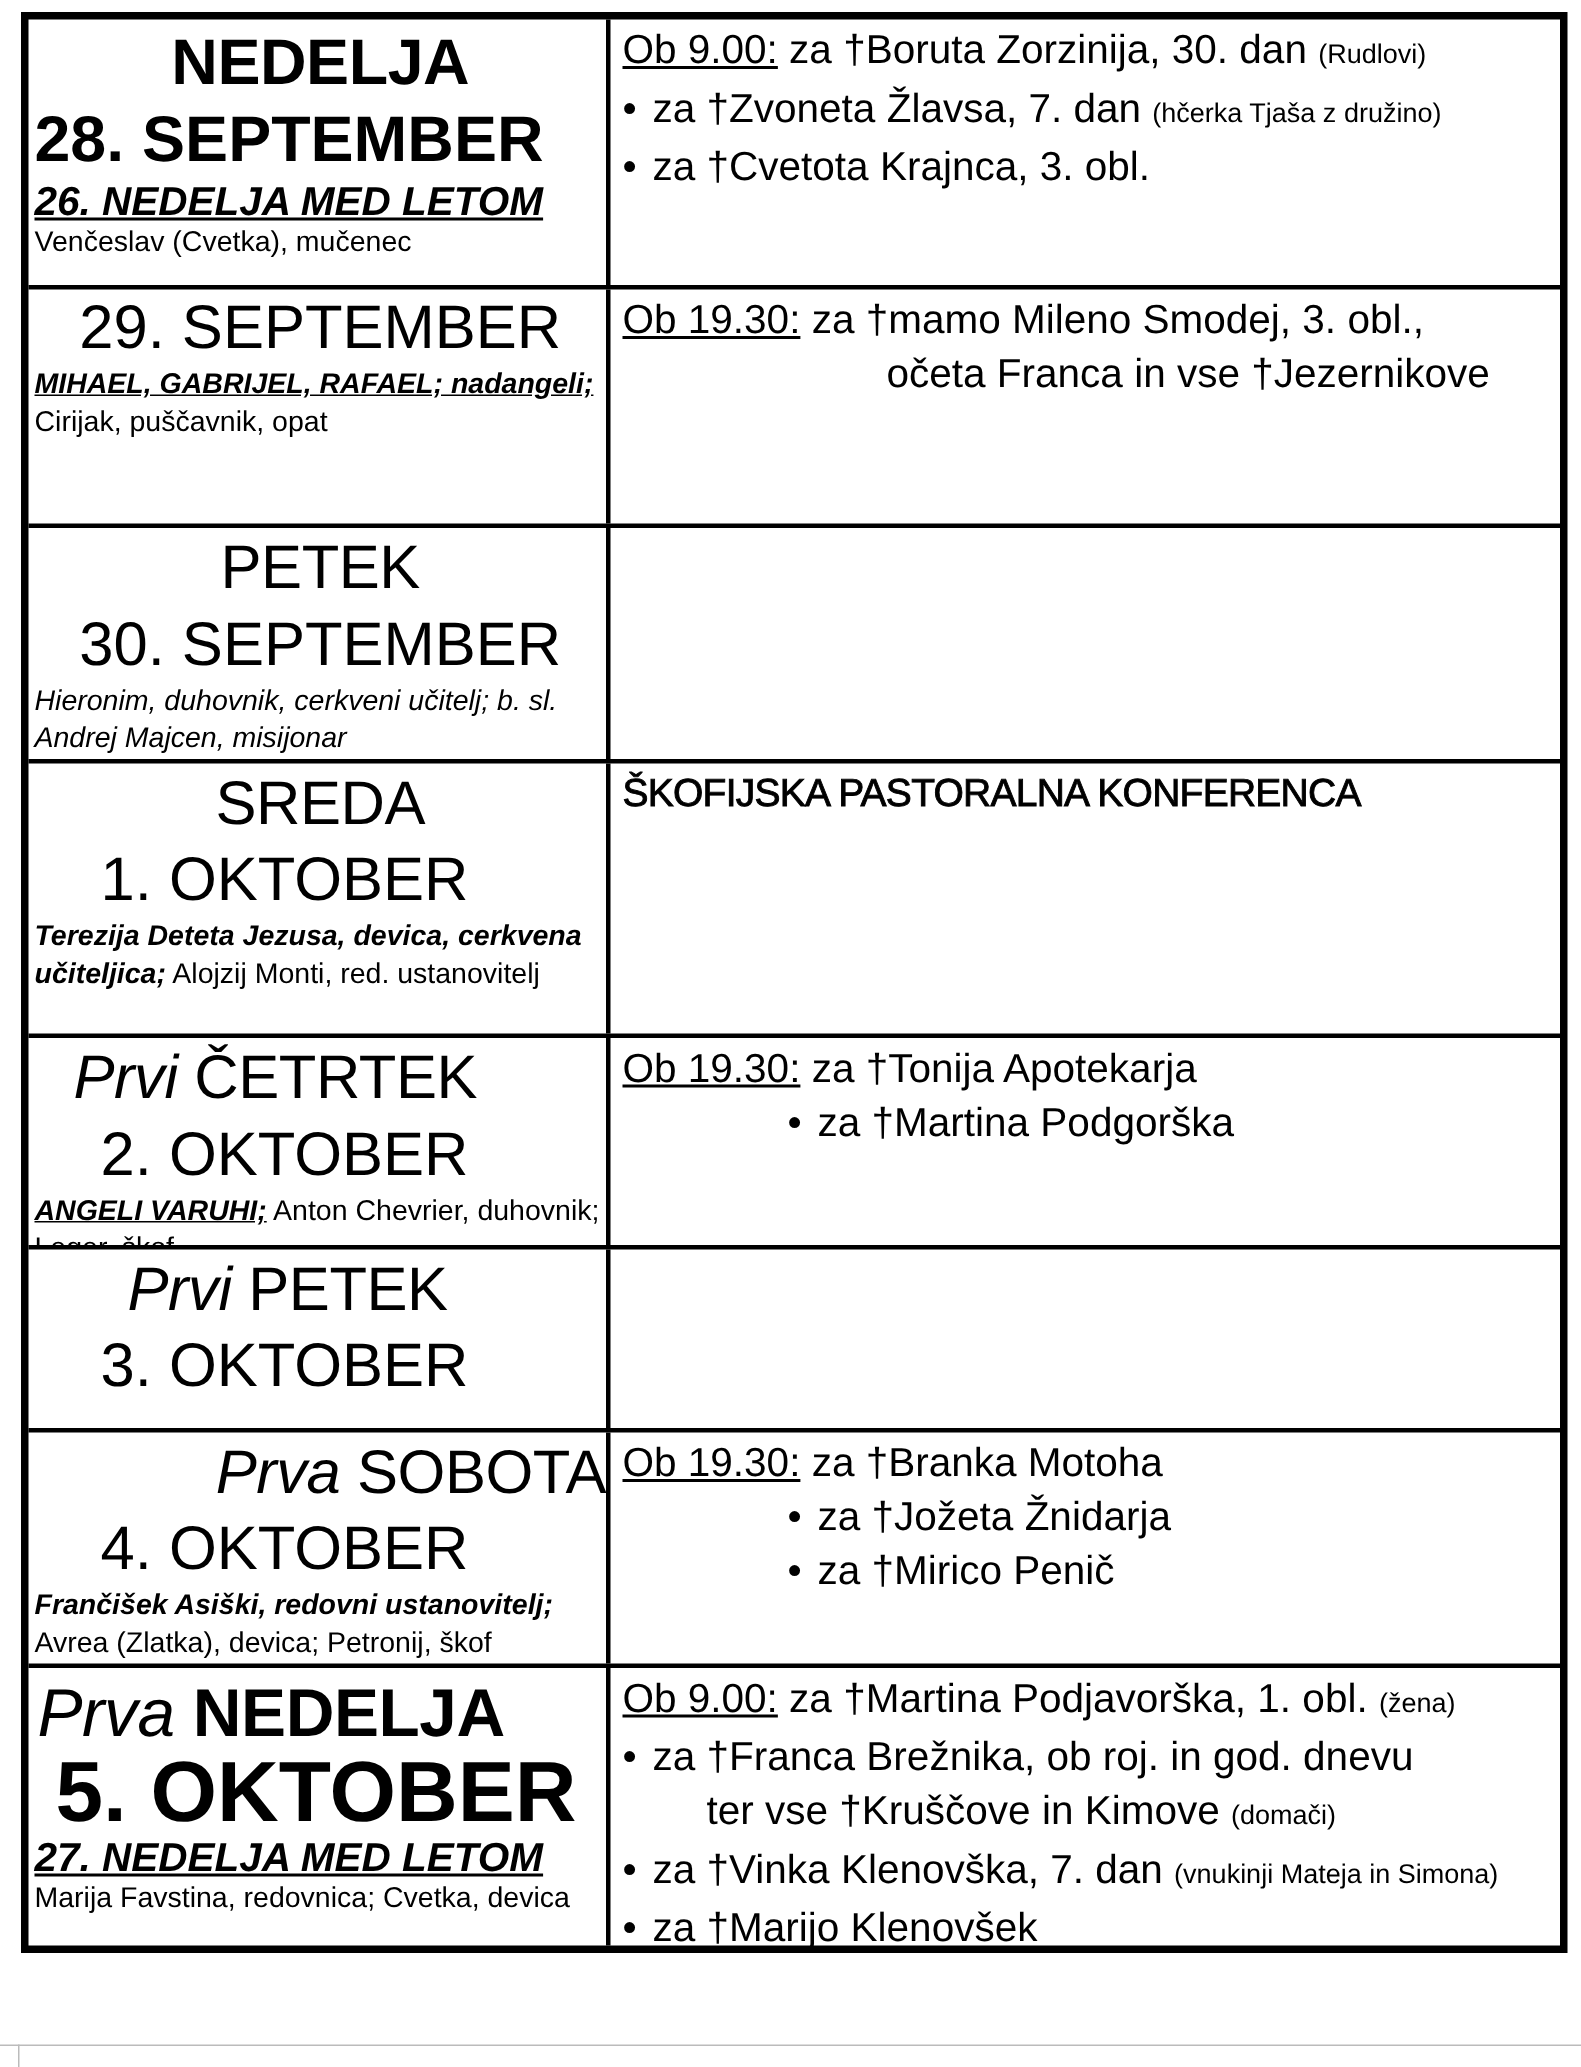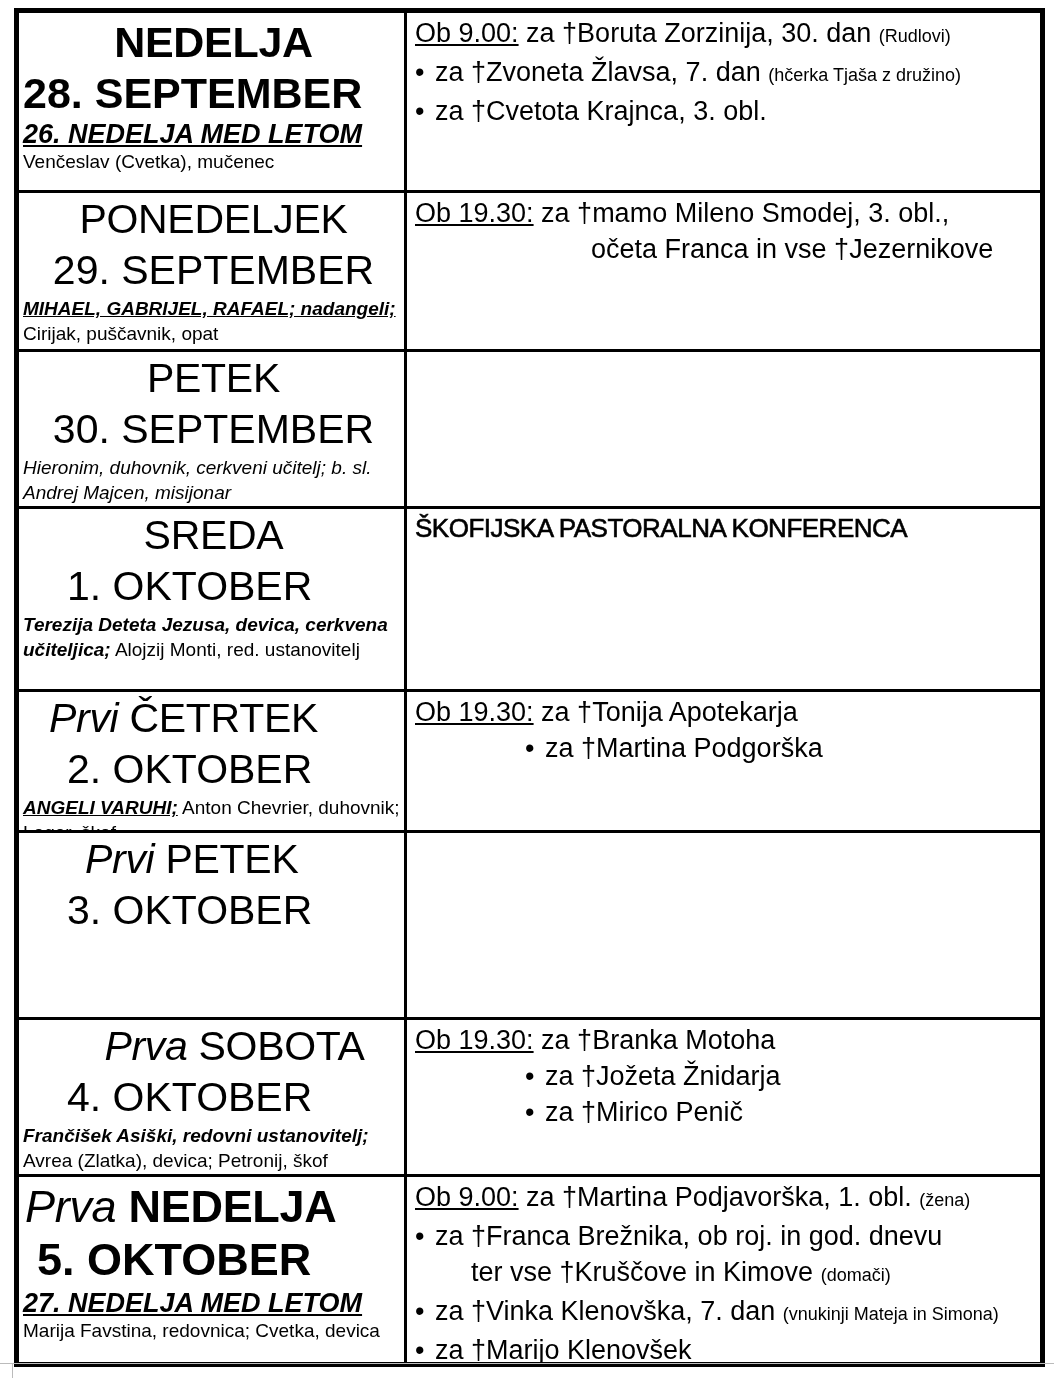--- a/index.html
+++ b/index.html
@@ -52,21 +52,20 @@
         <span class="bullet">•</span><span>za †Zvoneta Žlavsa, 7. dan </span><span class="note">(hčerka Tjaša z družino)</span>
       </div>
       <div class="line">
         <span class="bullet">•</span><span>za †Cvetota Krajnca, 3. obl.</span>
       </div>
     </div>
   </div>
 
   <div class="row" style="height:159px;">
     <div class="left">
-      <div class="day" style="margin-top:1px;">PONEDELJEK</div>
       <div class="date">29. SEPTEMBER</div>
       <div class="saints">
         <span class="hl u">MIHAEL, GABRIJEL, RAFAEL; nadangeli;</span><span> Cirijak, puščavnik, opat</span>
       </div>
     </div>
     <div class="right">
       <div class="line">
         <span class="time">Ob 19.30:</span><span> za †mamo Mileno Smodej, 3. obl.,</span>
       </div>
       <div class="line indent2">
@@ -111,34 +110,34 @@
     <div class="right">
       <div class="line">
         <span class="time">Ob 19.30:</span><span> za †Tonija Apotekarja</span>
       </div>
       <div class="line indent1">
         <span class="bullet">•</span><span>za †Martina Podgorška</span>
       </div>
     </div>
   </div>
 
-  <div class="row" style="height:187px;">
+  <div class="row" style="height:122px;">
     <div class="left">
       <div class="day" style="margin-top:1px;text-align:left;padding-left:62px;">
         <span class="prefix">Prvi</span>
         <span>PETEK</span>
       </div>
       <div class="date" style="text-align:left;padding-left:44px;">3. OKTOBER</div>
     </div>
     <div class="right"></div>
   </div>
 
   <div class="row" style="height:157px;">
     <div class="left">
-      <div class="day" style="margin-top:1px;text-align:center;padding-left:42px;">
+      <div class="day" style="margin-top:1px;text-align:right;padding-left:42px;">
         <span class="prefix">Prva</span>
         <span>SOBOTA</span>
       </div>
       <div class="date" style="text-align:left;padding-left:44px;">4. OKTOBER</div>
       <div class="saints">
         <span class="hl">Frančišek Asiški, redovni ustanovitelj;</span><span> Avrea (Zlatka), devica; Petronij, škof</span>
       </div>
     </div>
     <div class="right">
       <div class="line">
@@ -152,21 +151,21 @@
       </div>
     </div>
   </div>
 
   <div class="row" style="height:188px;">
     <div class="left">
       <div class="day bold" style="margin-top:4px;text-align:left;padding-left:2px;font-size:45px;">
         <span class="prefix" style="font-weight:normal;">Prva</span>
         <span>NEDELJA</span>
       </div>
-      <div class="date bold" style="text-align:left;padding-left:14px;font-size:45px;line-height:56px;">5. OKTOBER</div>
+      <div class="date bold" style="text-align:left;padding-left:14px;font-size:57px;line-height:56px;">5. OKTOBER</div>
       <div class="feast">27. NEDELJA MED LETOM</div>
       <div class="saints">Marija Favstina, redovnica; Cvetka, devica</div>
     </div>
     <div class="right">
       <div class="line">
         <span class="time">Ob 9.00:</span><span> za †Martina Podjavorška, 1. obl. </span><span class="note">(žena)</span>
       </div>
       <div class="line">
         <span class="bullet">•</span><span>za †Franca Brežnika, ob roj. in god. dnevu</span>
       </div>

